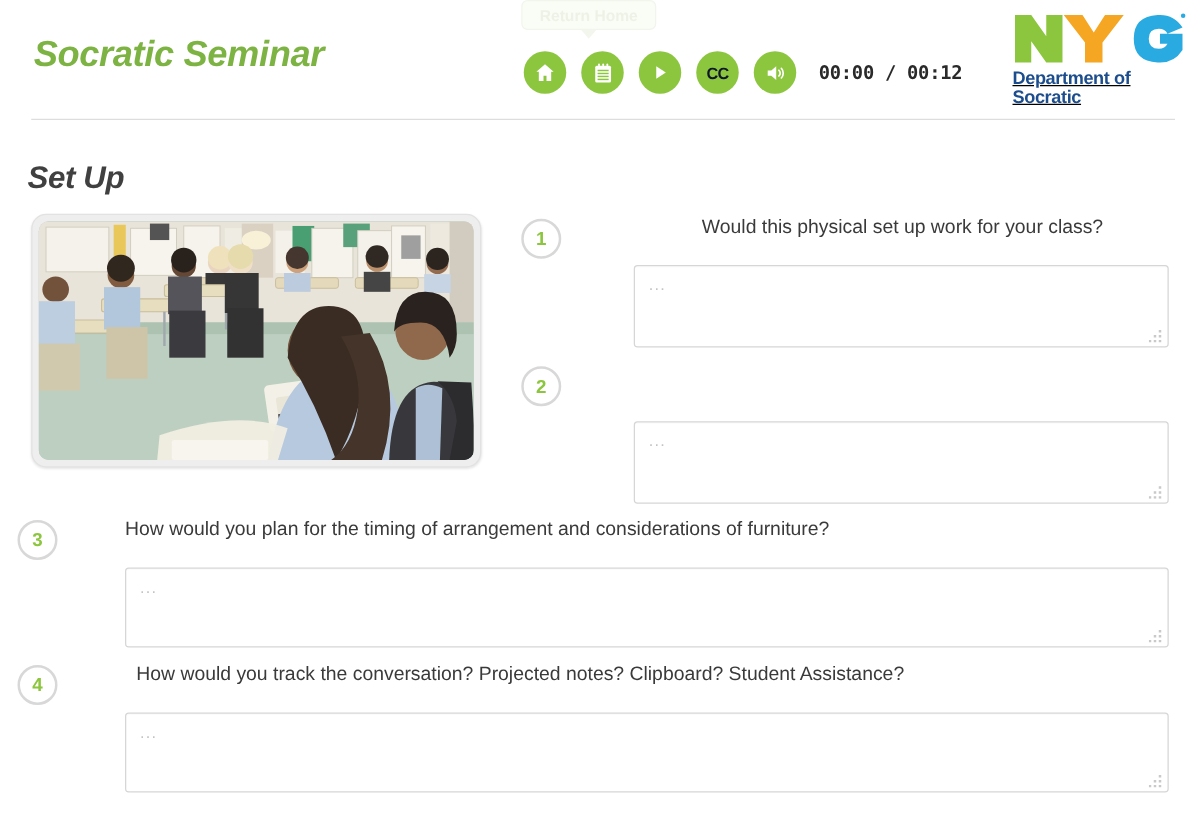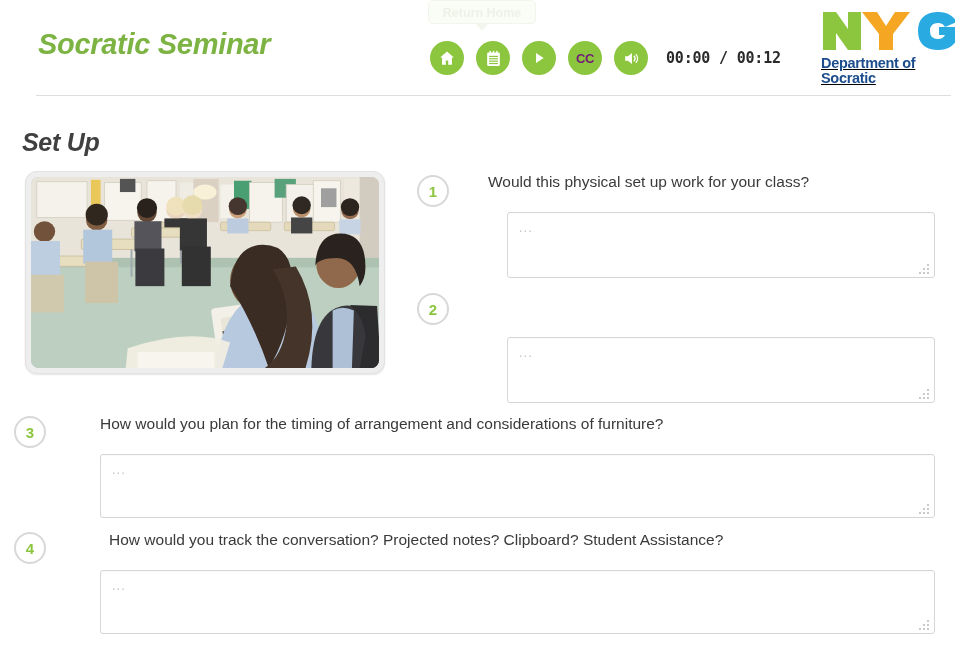--- a/index.html
+++ b/index.html
@@ -14,21 +14,21 @@
 
   #page {
     position: relative;
     width: 955px; height: 653px;
     background: #fff;
   }
 
   
   #header {
     position: absolute;
-    left: 16px; top: 0;
+    left: 5px; top: 0;
     width: 911px; height: 95px;
   }
 
   #app-title {
     position: absolute;
     left: 22px; top: 28px;
     font-size: 29px;
     font-weight: bold;
     font-style: italic;
     color: #7cb342;
@@ -80,21 +80,21 @@
     display: flex;
     align-items: center;
     justify-content: center;
     cursor: pointer;
     flex: 0 0 auto;
   }
   .ctrl-btn svg { display: block; }
   .ctrl-btn .cc-text {
     font-size: 13px;
     font-weight: bold;
-    color: #701a75;
+    color: #0f172a;
     letter-spacing: -0.5px;
     font-family: "Liberation Sans", sans-serif;
   }
   #time-display {
     margin-left: 6px;
     font-size: 15px;
     color: #2a2a2a;
     font-family: "DejaVu Sans Mono", monospace;
     white-space: nowrap;
     letter-spacing: -0.2px;
@@ -193,21 +193,21 @@
     letter-spacing: 1px;
   }
   .q-box .grip {
     position: absolute;
     right: 3px; bottom: 3px;
     width: 12px; height: 12px;
   }
 
   
   #q1-num  { left: 417px; top: 175px; }
-  #q1-text { left: 488px; top: 172px; width: 430px; }
+  #q1-text { left: 507px; top: 172px; width: 430px; text-align: center; }
   #q1-box  { left: 507px; top: 212px; width: 428px; height: 66px; }
 
   #q2-num  { left: 417px; top: 293px; }
   #q2-text { left: 507px; top: 289px; width: 400px; }
   #q2-box  { left: 507px; top: 337px; width: 428px; height: 66px; }
 
   #q3-num  { left: 14px;  top: 416px; }
   #q3-text { left: 100px; top: 414px; width: 820px; }
   #q3-box  { left: 100px; top: 454px; width: 835px; height: 64px; }
 

